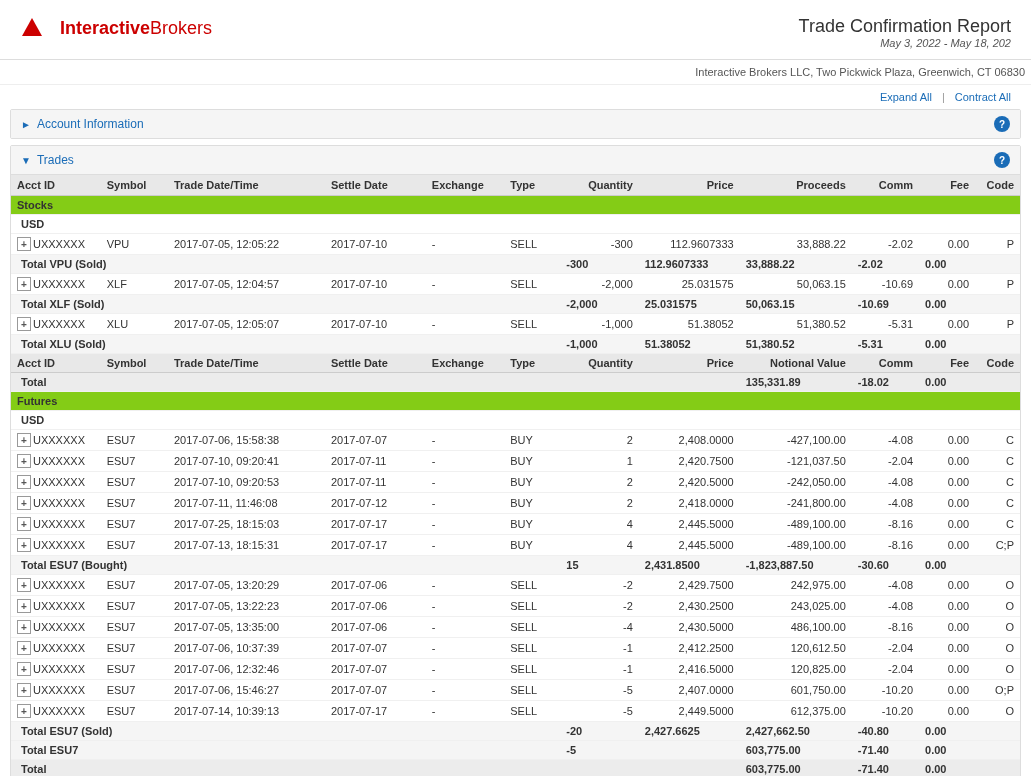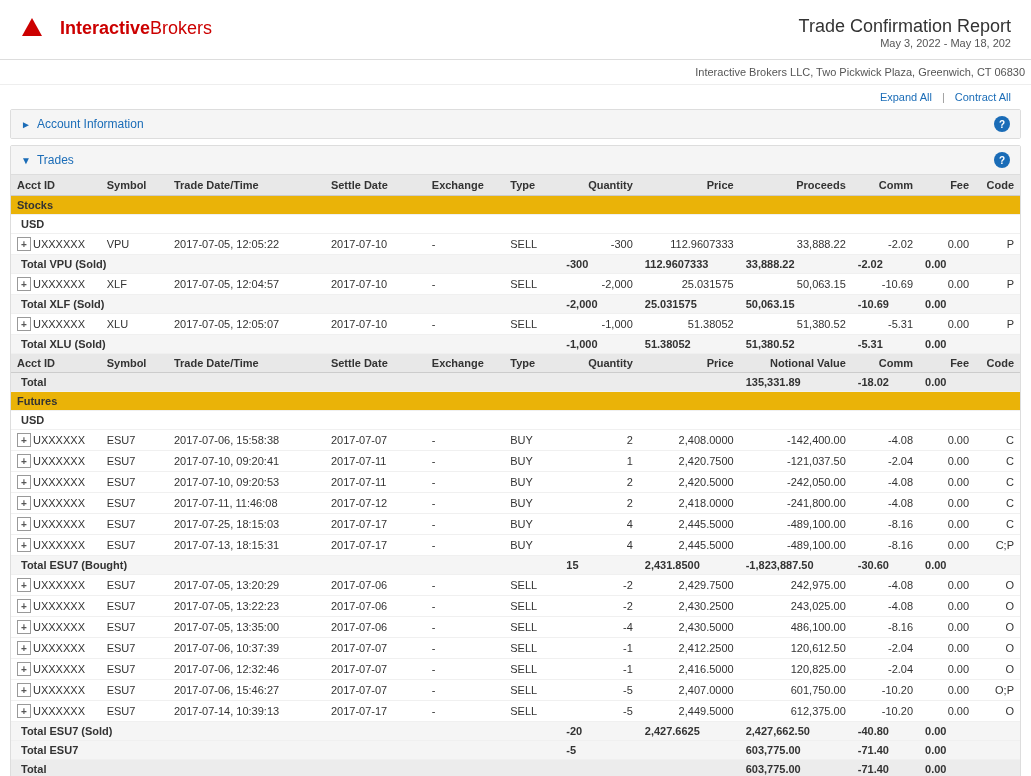--- a/index.html
+++ b/index.html
@@ -6,21 +6,21 @@
     body { font-family: Arial, sans-serif; font-size: 11px; color: #333; background: #fff; }
     
     .header { display: flex; justify-content: space-between; align-items: flex-start; padding: 16px 20px 10px 20px; border-bottom: 1px solid #ddd; }
     .logo { display: flex; align-items: center; gap: 16px; }
     .logo-icon { width: 24px; height: 24px; }
     .logo-text { font-size: 18px; }
     .logo-text .interactive { font-weight: 700; color: #c00; }
     .logo-text .brokers { font-weight: 400; color: #c00; }
     .report-title { text-align: right; }
     .report-title h1 { font-size: 18px; font-weight: 400; color: #333; }
-    .report-title .date-range { font-size: 11px; color: #555; }
+    .report-title .date-range { font-size: 11px; color: #555; font-style: italic; }
     
     .address-bar { text-align: right; padding: 6px; font-size: 11px; color: #555; border-bottom: 1px solid #eee; }
     
     .expand-bar { display: flex; justify-content: flex-end; padding: 6px 20px; gap: 10px; font-size: 11px; }
     .expand-bar a { color: #1a6cb7; text-decoration: none; cursor: pointer; text-align: right; }
     .expand-bar .sep { color: #999; }
     
     .section { border: 1px solid #ddd; margin: 0 10px 6px 10px; border-radius: 2px; }
     .section-header { display: flex; justify-content: space-between; align-items: center; padding: 6px 10px; background: #f5f5f5; cursor: pointer; border-bottom: 1px solid #ddd; }
     .section-header.collapsed { border-bottom: none; }
@@ -28,21 +28,21 @@
     .chevron { font-size: 10px; color: #1a6cb7; }
     .help-icon { width: 16px; height: 16px; border-radius: 50%; background: #1a6cb7; color: white; display: flex; align-items: center; justify-content: center; font-size: 10px; font-weight: bold; cursor: pointer; }
     
     .table-container { overflow-x: auto; padding: 0; }
     table { width: 100%; border-collapse: collapse; font-size: 11px; }
     th { background: #e8e8e8; padding: 4px 6px; text-align: right; font-weight: 600; border-bottom: 1px solid #ccc; white-space: nowrap; }
     th:first-child, th:nth-child(2), th:nth-child(3), th:nth-child(4), th:nth-child(5), th:nth-child(6) { text-align: left; }
     td { padding: 3px 6px; text-align: right; border-bottom: 1px solid #f0f0f0; white-space: nowrap; }
     td:first-child, td:nth-child(2), td:nth-child(3), td:nth-child(4), td:nth-child(5), td:nth-child(6) { text-align: left; }
     
-    .group-header { background: #eab308; font-weight: 600; }
+    .group-header { background: #84cc16; font-weight: 600; }
     .group-label { font-weight: 600; font-size: 11px; }
     .currency-label { font-weight: 600; }
     .subtotal-row { background: #f5f5f5; font-weight: 600; }
     .total-row { background: #ececec; font-weight: 700; }
     
     .expand-btn { display: inline-flex; align-items: center; justify-content: center; width: 14px; height: 14px; border: 1px solid #999; background: #fff; color: #555; font-size: 10px; cursor: pointer; margin-right: 2px; font-weight: bold; }
     
     .col-acct { width: 80px; }
     .col-symbol { width: 60px; }
     .col-datetime { width: 140px; }
@@ -235,21 +235,21 @@
 
     <tr>
       <td><span class="expand-btn">+</span>UXXXXXX</td>
       <td>ESU7</td>
             <td>2017-07-06, 15:58:38</td>
             <td>2017-07-07</td>
             <td>-</td>
             <td>BUY</td>
       <td>2</td>
             <td>2,408.0000</td>
-            <td>-142,400.00</td>
+            <td>-427,100.00</td>
             <td>-4.08</td>
             <td>0.00</td>
             <td>C</td>
     </tr>
 
     <tr>
       <td><span class="expand-btn">+</span>UXXXXXX</td>
       <td>ESU7</td>
             <td>2017-07-10, 09:20:41</td>
             <td>2017-07-11</td>

